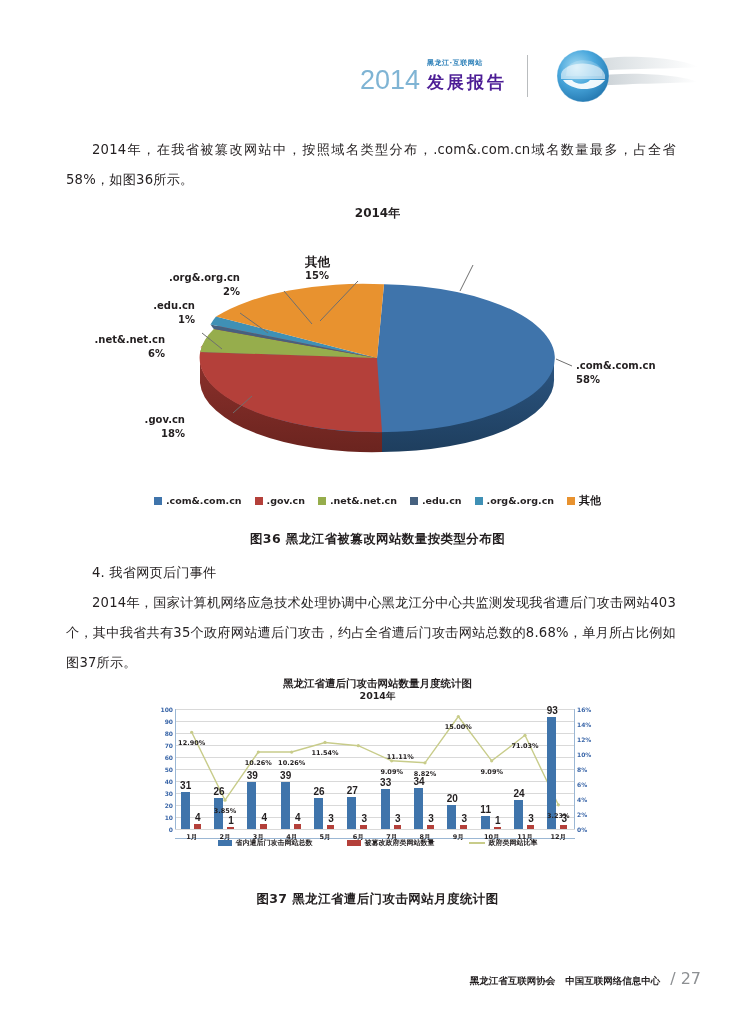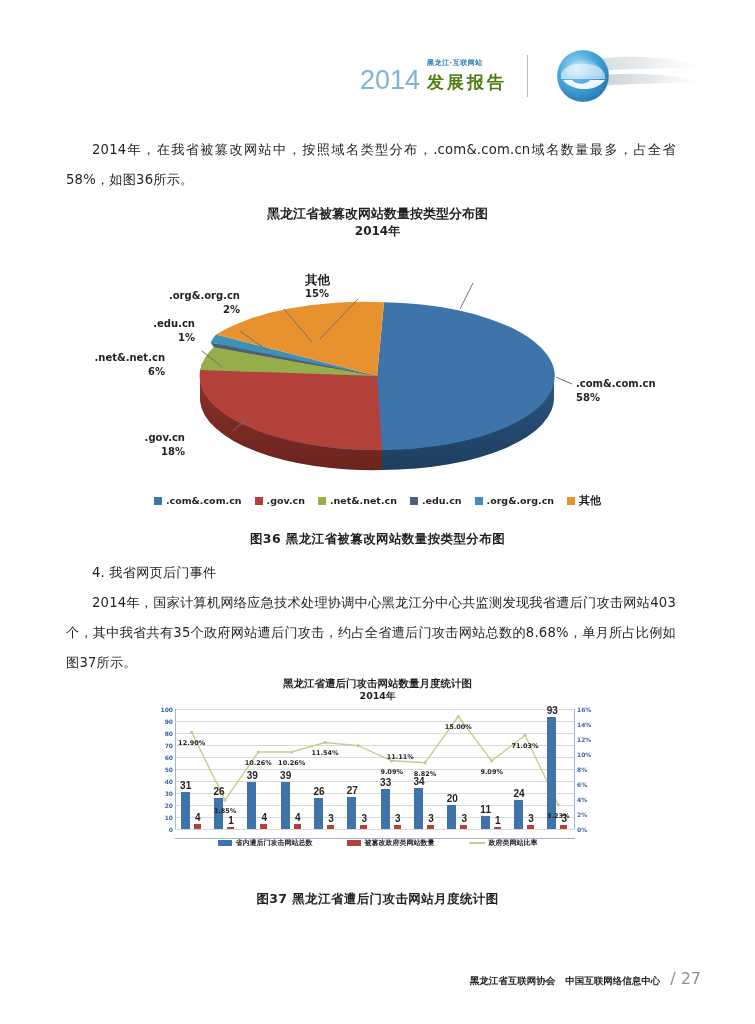--- a/index.html
+++ b/index.html
@@ -17,21 +17,21 @@
     font-family:"Liberation Sans","DejaVu Sans",sans-serif;
     font-size:27px;color:#7fb4d4;letter-spacing:0px;font-weight:400;
     margin-right:7px;line-height:1;padding-top:8px;
   }
   .hdr-cn{display:flex;flex-direction:column;justify-content:center;}
   .hdr-cn-small{
     font-family:"DejaVu Sans",sans-serif;font-size:7px;color:#2b7fb8;
     letter-spacing:.5px;font-weight:bold;line-height:1.2;white-space:nowrap;
   }
   .hdr-cn-big{
-    font-family:"DejaVu Sans",sans-serif;font-size:17px;color:#4d7c0f;
+    font-family:"DejaVu Sans",sans-serif;font-size:17px;color:#4c1d95;
     font-weight:bold;letter-spacing:3px;line-height:1.15;white-space:nowrap;margin-top:6px;
   }
   .hdr-divider{width:1px;height:42px;background:#b9bcbe;margin:0 22px 0 20px;}
   .hdr-logo{position:relative;width:150px;height:60px;}
   .hdr-logo svg{display:block;}
 
   
   .para{
     position:absolute;font-size:13.2px;line-height:30px;color:#231f20;
     font-family:"DejaVu Sans","Liberation Sans",sans-serif;
@@ -155,21 +155,20 @@
         </svg>
       </div>
     </div>
   </div>
 
   <div class="para" style="top:135px;">
     <span class="indent"></span><span>2014年，在我省被篡改网站中，按照域名类型分布，.com&amp;.com.cn域名数量最多，占全省58%，如图36所示。</span>
   </div>
 
   <div class="pie-wrap">
-    <div class="chart-title pie-title">黑龙江省被篡改网站数量按类型分布图</div>
     <div class="chart-title pie-sub">2014年</div>
 
     <div class="pie-stage">
 
       <svg width="755" height="250" viewBox="0 0 755 250" style="position:absolute;left:0;top:0;">
         <defs>
           <linearGradient id="sideBlue" x1="0" y1="0" x2="0" y2="1">
             <stop offset="0" stop-color="#2c5682"></stop>
               <stop offset="1" stop-color="#1e3e5e"></stop>
           </linearGradient>
@@ -405,20 +404,34 @@
             <div class="rb" style="height: 3.6px; left: 18.6667px; background: rgb(180, 64, 58);"></div>
             <div class="vlab" style="left: 22.6667px; bottom: 4.6px;">3</div>
           </div>
           <div class="grp" style="left: 366.667px; width: 33.3333px;">
             <div class="bb" style="height: 111.6px; left: 5.66667px; background: rgb(63, 116, 171);"></div>
             <div class="vlab" style="left: 10.6667px; bottom: 112.6px;">93</div>
             <div class="rb" style="height: 3.6px; left: 18.6667px; background: rgb(180, 64, 58);"></div>
             <div class="vlab" style="left: 22.6667px; bottom: 4.6px;">3</div>
           </div>
         </div>
+      <div class="xlabels" id="xlabels">
+          <span style="left: 16.6667px;">1月</span>
+          <span style="left: 50px;">2月</span>
+          <span style="left: 83.3333px;">3月</span>
+          <span style="left: 116.667px;">4月</span>
+          <span style="left: 150px;">5月</span>
+          <span style="left: 183.333px;">6月</span>
+          <span style="left: 216.667px;">7月</span>
+          <span style="left: 250px;">8月</span>
+          <span style="left: 283.333px;">9月</span>
+          <span style="left: 316.667px;">10月</span>
+          <span style="left: 350px;">11月</span>
+          <span style="left: 383.333px;">12月</span>
+        </div>
     <div class="plab" style="left: 16.6667px; top: 38.25px;">12.90%</div>
         <div class="plab" style="left: 50px; top: 106.125px;">3.85%</div>
         <div class="plab" style="left: 83.3333px; top: 58.05px;">10.26%</div>
         <div class="plab" style="left: 116.667px; top: 58.05px;">10.26%</div>
         <div class="plab" style="left: 150px; top: 48.45px;">11.54%</div>
         <div class="plab" style="left: 183.333px; top: 51.675px; margin-left: 42px;">11.11%</div>
         <div class="plab" style="left: 216.667px; top: 66.825px;">9.09%</div>
         <div class="plab" style="left: 250px; top: 68.85px;">8.82%</div>
         <div class="plab" style="left: 283.333px; top: 22.5px;">15.00%</div>
         <div class="plab" style="left: 316.667px; top: 66.825px;">9.09%</div>

